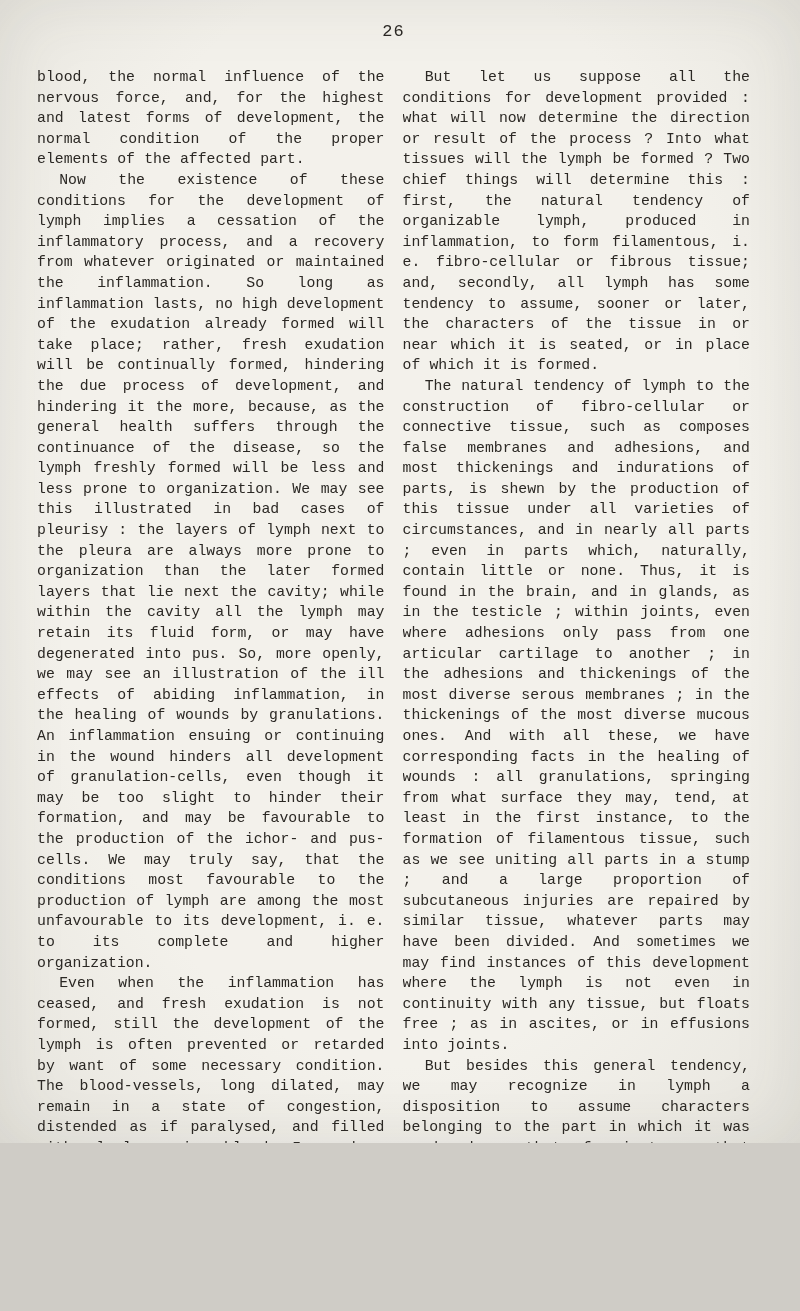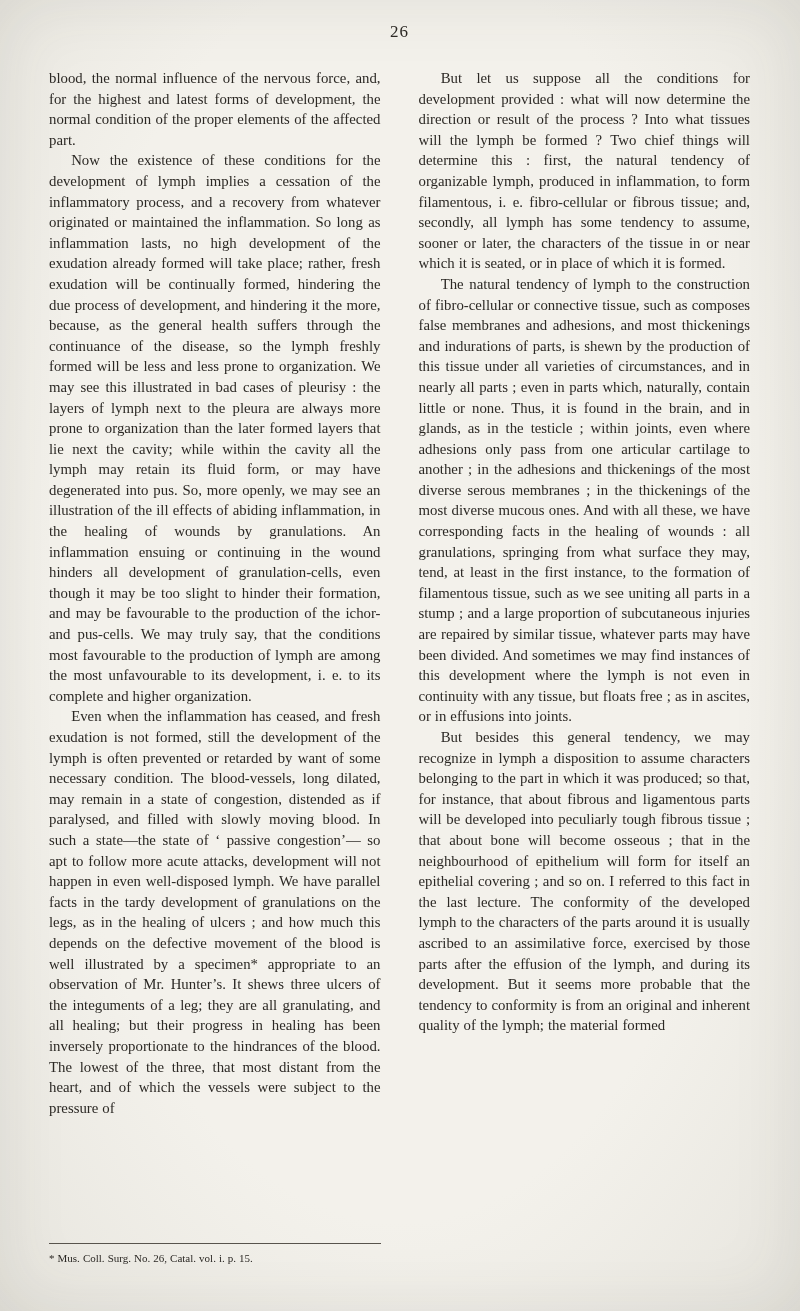--- a/index.html
+++ b/index.html
@@ -3,39 +3,39 @@
 <meta charset="utf-8">
 <style>
   html, body {
     margin: 0;
     padding: 0;
     background: #cfccc6;
   }
   .page {
     position: relative;
     width: 800px;
-    height: 1311px;
+    height: 1143px;
     box-sizing: border-box;
     margin: 0 auto;
-    padding: 22px 50px 0 49px;
+    padding: 22px 50px 0 37px;
     background: radial-gradient(ellipse at 50% 45%, var(--paper, #f3f1eb) 62%, #e7e5de 100%);
     box-shadow: inset 0 0 70px rgba(60,55,45,0.10);
     color: var(--ink, #2b2824);
-    font-family: Liberation Serif, serif;
+    font-family: Liberation Mono, monospace;
     overflow: hidden;
   }
   .page-number {
     text-align: center;
     font-size: 17px;
     letter-spacing: 1px;
     margin-bottom: 26px;
   }
   .columns {
     display: flex;
-    gap: 38px;
+    gap: 18px;
     height: 1198px;
   }
   .column {
     flex: 1 1 0;
     min-width: 0;
     display: flex;
     flex-direction: column;
     text-align: justify;
     font-size: 14.8px;
     line-height: 20.6px;

